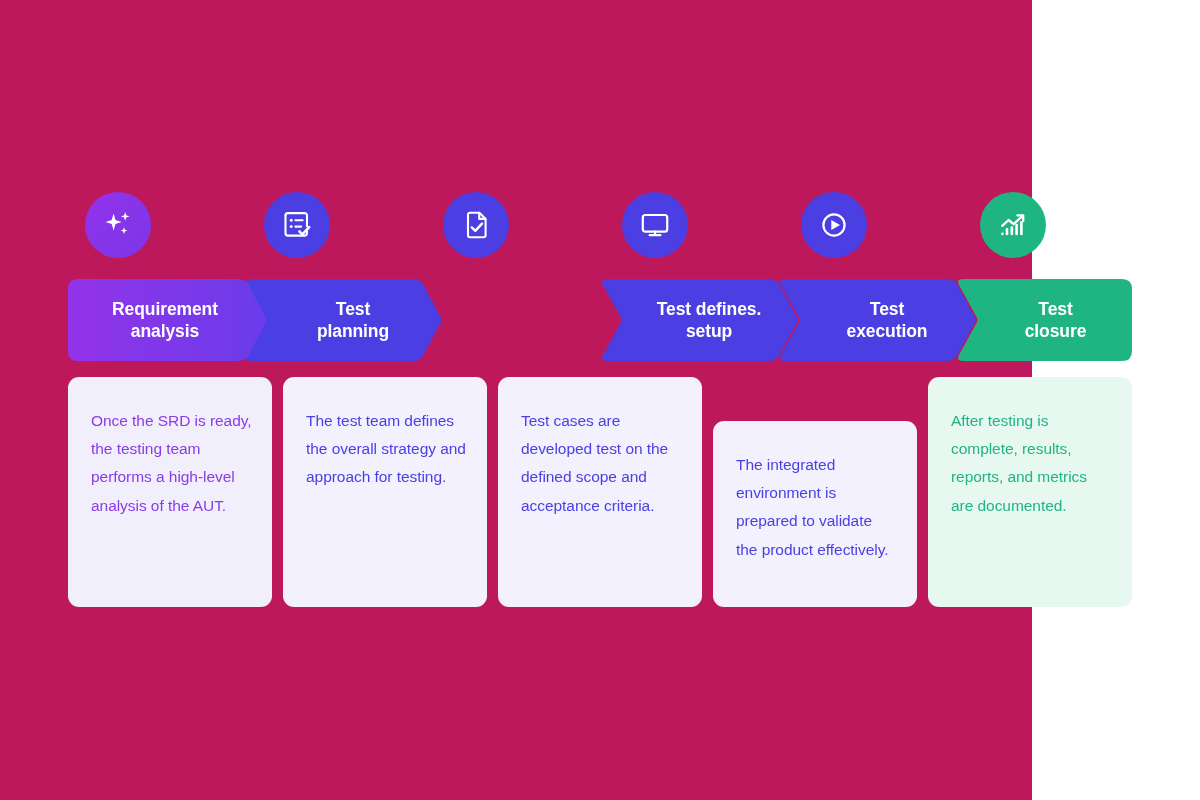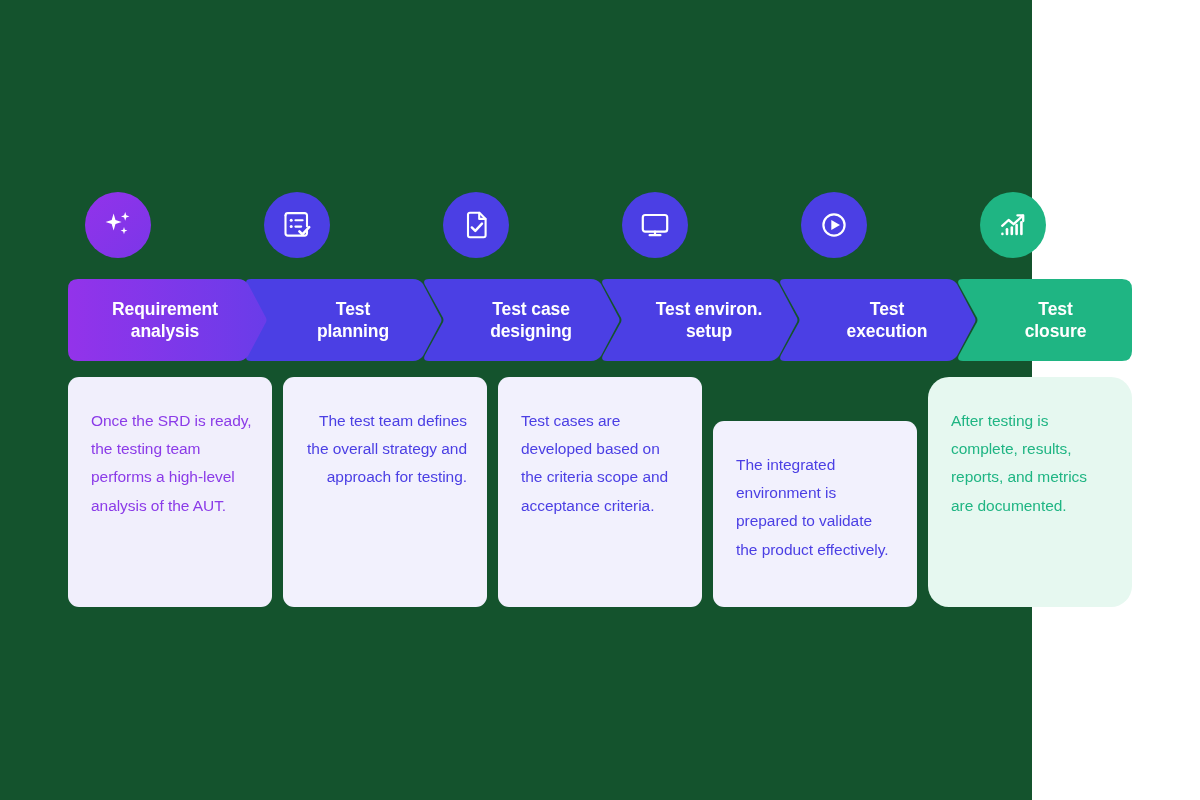--- a/index.html
+++ b/index.html
@@ -10,21 +10,21 @@
     height: 800px;
     background: #ffffff;
     font-family: "Liberation Sans", sans-serif;
     overflow: hidden;
   }
 
   #board {
     position: relative;
     width: 1032px;
     height: 800px;
-    background: #14532d;
+    background: #be185d;
     padding-left: 9px;
   }
 
   
   .icon-row {
     position: absolute;
     left: 68px;
     top: 192px;
     width: 1064px;
     height: 68px;
@@ -203,33 +203,26 @@
     </div>
 
     <div class="chevron" style="left:177px; width:198px; z-index:5;">
       <svg class="chev-svg" viewBox="0 0 198 82" preserveAspectRatio="none">
         <path d="M6,0 H168 Q174,0 178,5 L195,37 Q198,41 195,45 L178,77 Q174,82 168,82 H6 Q-1,82 2,76 L19,45 Q22,41 19,37 L2,6 Q-1,0 6,0 Z" fill="#4B3FE4"></path>
       </svg>
       <span class="chevron-label">Test
 planning</span>
     </div>
 
-    <div class="chevron" style="left:355px; width:198px; z-index:4;">
-      <svg class="chev-svg" viewBox="0 0 198 82" preserveAspectRatio="none">
-        <path d="M6,0 H168 Q174,0 178,5 L195,37 Q198,41 195,45 L178,77 Q174,82 168,82 H6 Q-1,82 2,76 L19,45 Q22,41 19,37 L2,6 Q-1,0 6,0 Z" fill="#4B3FE4"></path>
-      </svg>
-      <span class="chevron-label">Test case
-designing</span>
-    </div>
 
     <div class="chevron" style="left:533px; width:198px; z-index:3;">
       <svg class="chev-svg" viewBox="0 0 198 82" preserveAspectRatio="none">
         <path d="M6,0 H168 Q174,0 178,5 L195,37 Q198,41 195,45 L178,77 Q174,82 168,82 H6 Q-1,82 2,76 L19,45 Q22,41 19,37 L2,6 Q-1,0 6,0 Z" fill="#4B3FE4"></path>
       </svg>
-      <span class="chevron-label">Test environ.
+      <span class="chevron-label">Test defines.
 setup</span>
     </div>
 
     <div class="chevron" style="left:711px; width:198px; z-index:2;">
       <svg class="chev-svg" viewBox="0 0 198 82" preserveAspectRatio="none">
         <path d="M6,0 H168 Q174,0 178,5 L195,37 Q198,41 195,45 L178,77 Q174,82 168,82 H6 Q-1,82 2,76 L19,45 Q22,41 19,37 L2,6 Q-1,0 6,0 Z" fill="#4B3FE4"></path>
       </svg>
       <span class="chevron-label">Test
 execution</span>
     </div>
@@ -243,30 +236,30 @@
     </div>
   </div>
 
   <div class="cards">
 
     <div class="card" style="background:#F1EFFC;">
       <div class="card-text" style="color:#8B3BE8;">Once the SRD is ready, the testing team performs a high-level analysis of the AUT.</div>
     </div>
 
     <div class="card" style="background:#F2F1FD;">
-      <div class="card-text" style="color:#4B3FE4;text-align:right;">The test team defines the overall strategy and approach for testing.</div>
+      <div class="card-text" style="color:#4B3FE4;">The test team defines the overall strategy and approach for testing.</div>
     </div>
 
     <div class="card" style="background:#F2F1FD;">
-      <div class="card-text" style="color:#4B3FE4;">Test cases are developed based on the criteria scope and acceptance criteria.</div>
+      <div class="card-text" style="color:#4B3FE4;">Test cases are developed test on the defined scope and acceptance criteria.</div>
     </div>
 
     <div class="card" style="background:#F2F1FD;margin-top:44px;">
       <div class="card-text" style="color:#4B3FE4;">The integrated environment is prepared to validate the product effectively.</div>
     </div>
 
 
-    <div class="card" style="background:#E6F8F0;border-radius:21px;">
+    <div class="card" style="background:#E6F8F0;">
       <div class="card-text" style="color:#1FB583;">After testing is complete, results, reports, and metrics are documented.</div>
     </div>
   </div>
 
 </div>
 
 </body></html>

